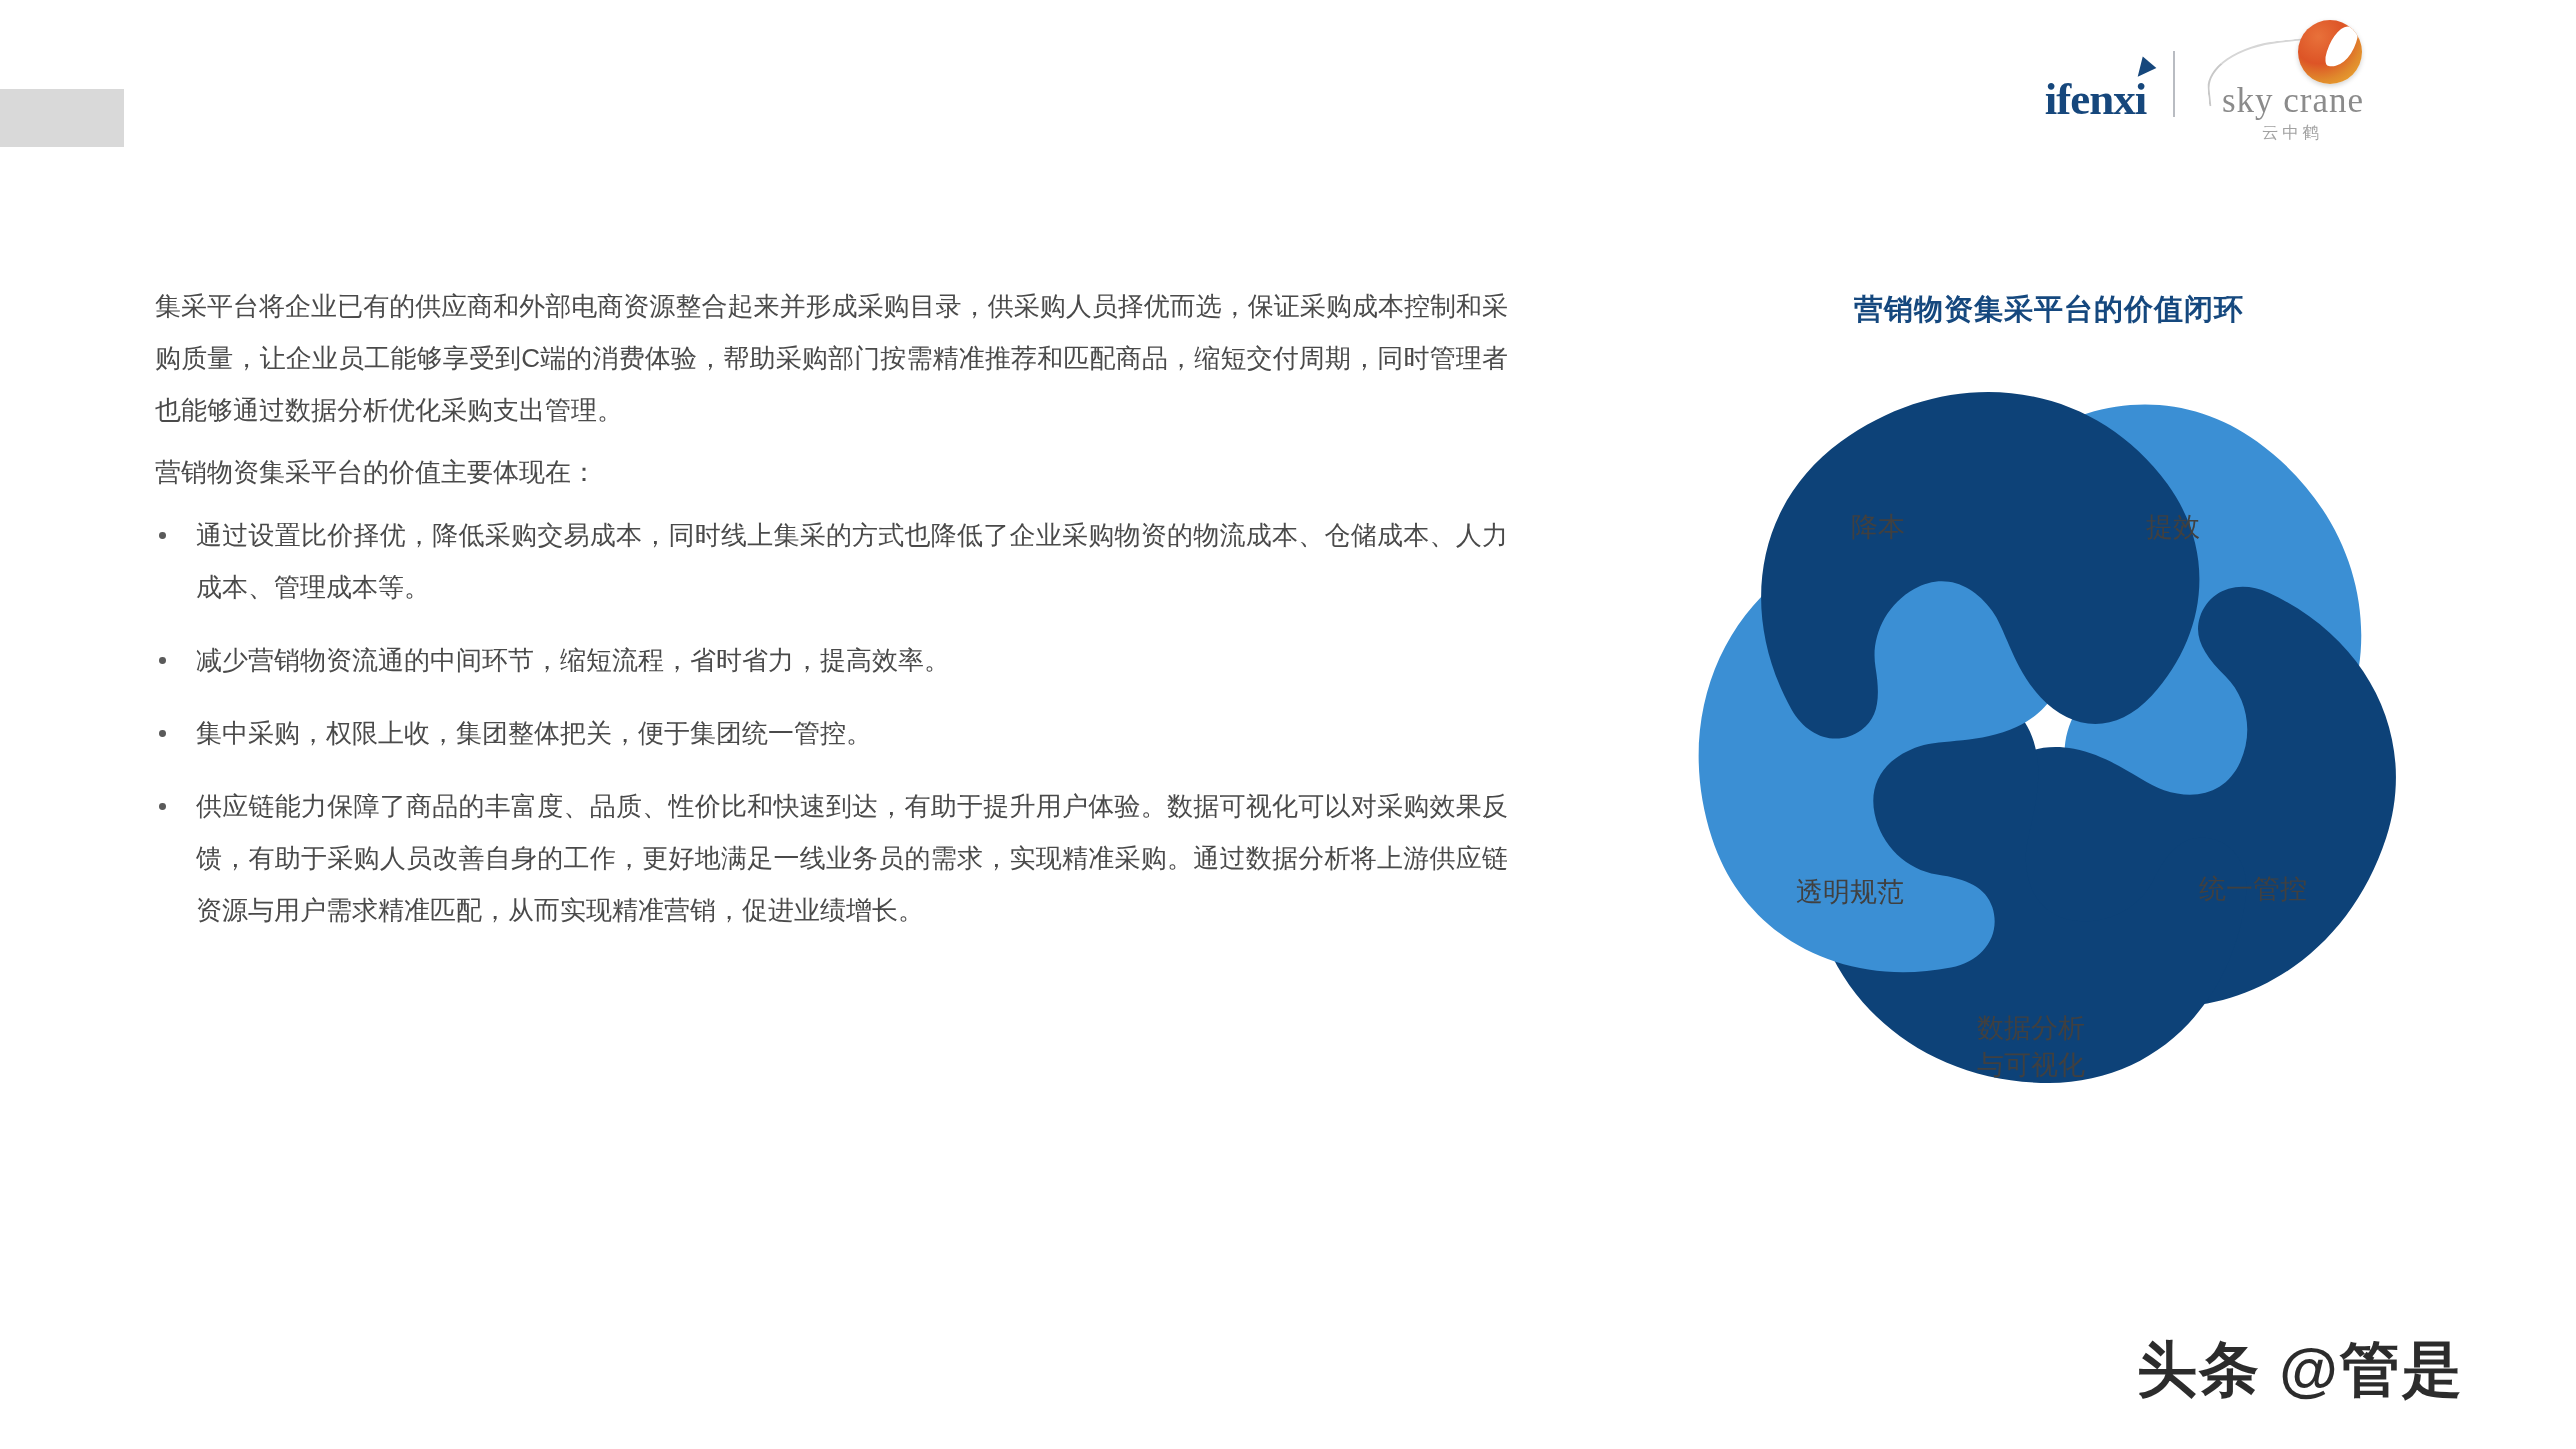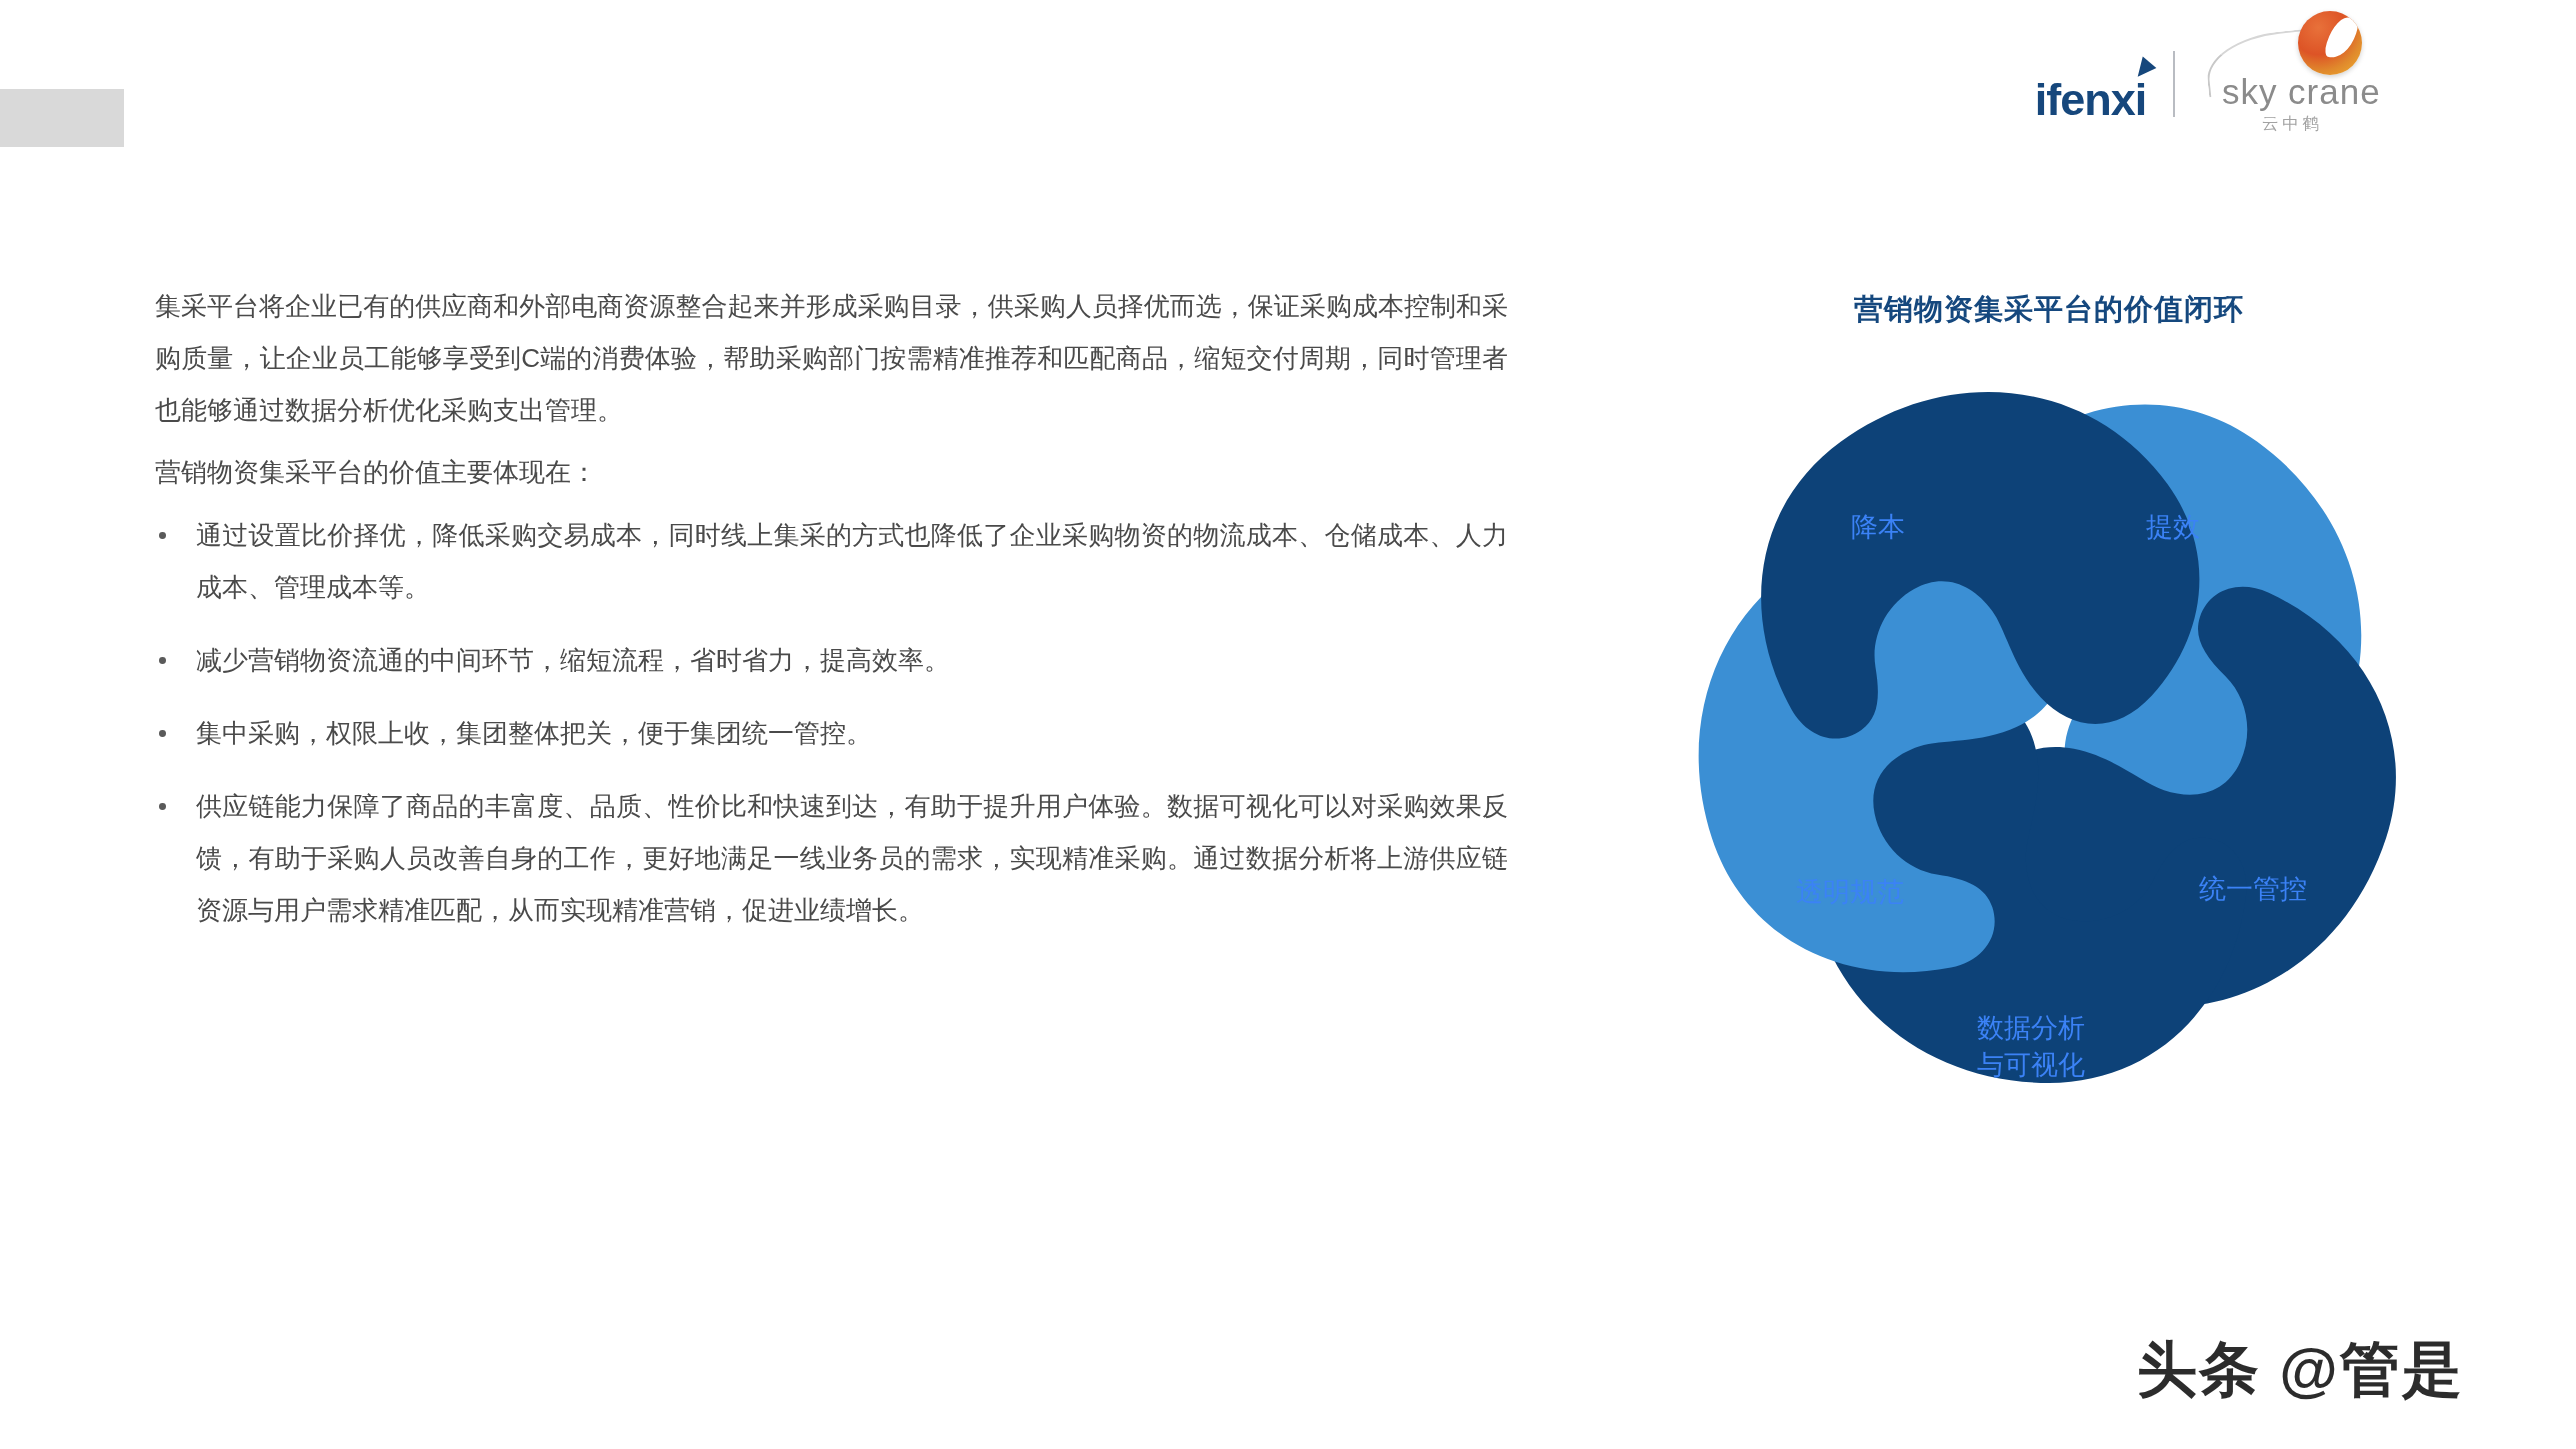--- a/index.html
+++ b/index.html
@@ -41,22 +41,23 @@
     white-space: nowrap;
     line-height: 1.1;
   }
 
   
   #logo-group {
     position: absolute;
     right: 160px;
     top: 37px;
     display: flex;
-    align-items: flex-end;
+    align-items: flex-start;
     height: 93px;
+    font-family: Liberation Serif, serif;
   }
   #ifenxi-logo {
     position: relative;
     font-size: 45px;
     font-weight: bold;
     color: #16477c;
     letter-spacing: -1px;
     padding-right: 5.8px;
     line-height: 1;
     align-self: flex-end;
@@ -210,21 +211,21 @@
     height: 763px;
     margin: 17.4px auto 0 auto;
   }
   #value-loop-svg {
     display: block;
     width: 734px;
     height: 763px;
   }
   .petal-label {
     position: absolute;
-    color: #3b82f6;
+    color: #404040;
     font-size: 27px;
     line-height: 1.35;
     text-align: left;
     white-space: nowrap;
     pointer-events: none;
   }
   #label-tixiao   { left: 464px; top: 162px; }
   #label-jiangben { left: 169px; top: 162px; }
   #label-tongyi   { left: 517px; top: 524px; }
   #label-touming  { left: 114px; top: 527px; }

